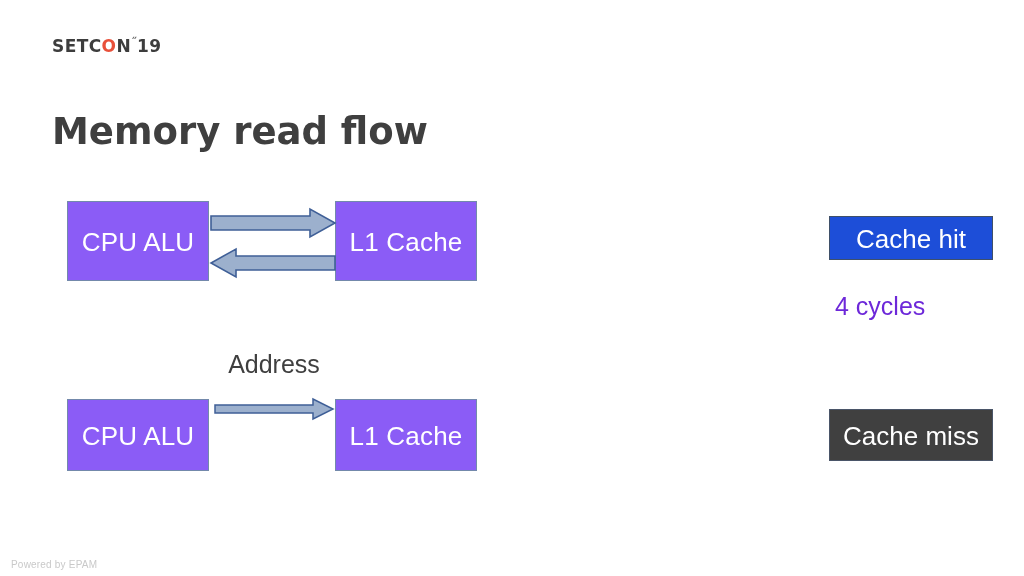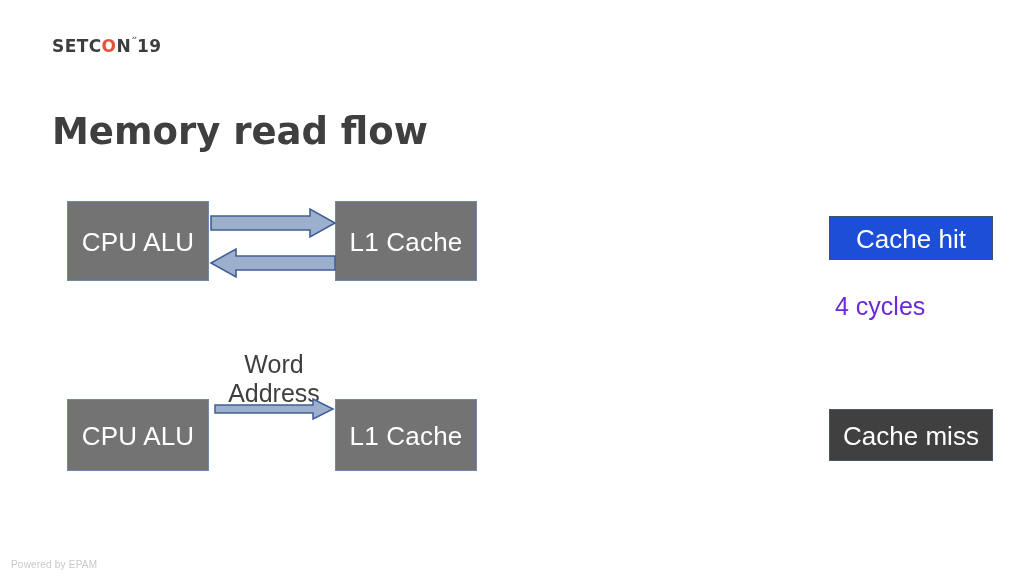--- a/index.html
+++ b/index.html
@@ -50,21 +50,21 @@
     color: #3f3f3f;
     line-height: 46px;
     white-space: nowrap;
     text-align: center;
   }
 
   
   .pbox {
     position: absolute;
     box-sizing: border-box;
-    background: #737373;
+    background: #8b5cf6;
     border: 1.5px solid #7389ab;
     color: #ffffff;
     font-size: 26px;
     line-height: 1;
     display: flex;
     align-items: center;
     justify-content: center;
     letter-spacing: 0.2px;
   }
   .pbox .ptext { transform: translateY(1px); }
@@ -167,21 +167,20 @@
     </svg>
   </div>
 
   <div class="arrow-wrap" id="arrow-reply-1">
     <svg width="126" height="30" viewBox="0 0 126 30">
       <path d="M125,8 L26,8 L26,1 L1,15 L26,29 L26,22 L125,22 Z" fill="#9cb0cd" stroke="#3f5f97" stroke-width="1.6" stroke-linejoin="miter"></path>
     </svg>
   </div>
 
   <div id="label-word-address">
-    <div>Word</div>
     <div>Address</div>
   </div>
 
   <div class="pbox" id="box-cpu-2">
     <span class="ptext">CPU ALU</span>
   </div>
 
   <div class="pbox" id="box-cache-2">
     <span class="ptext">L1 Cache</span>
   </div>

